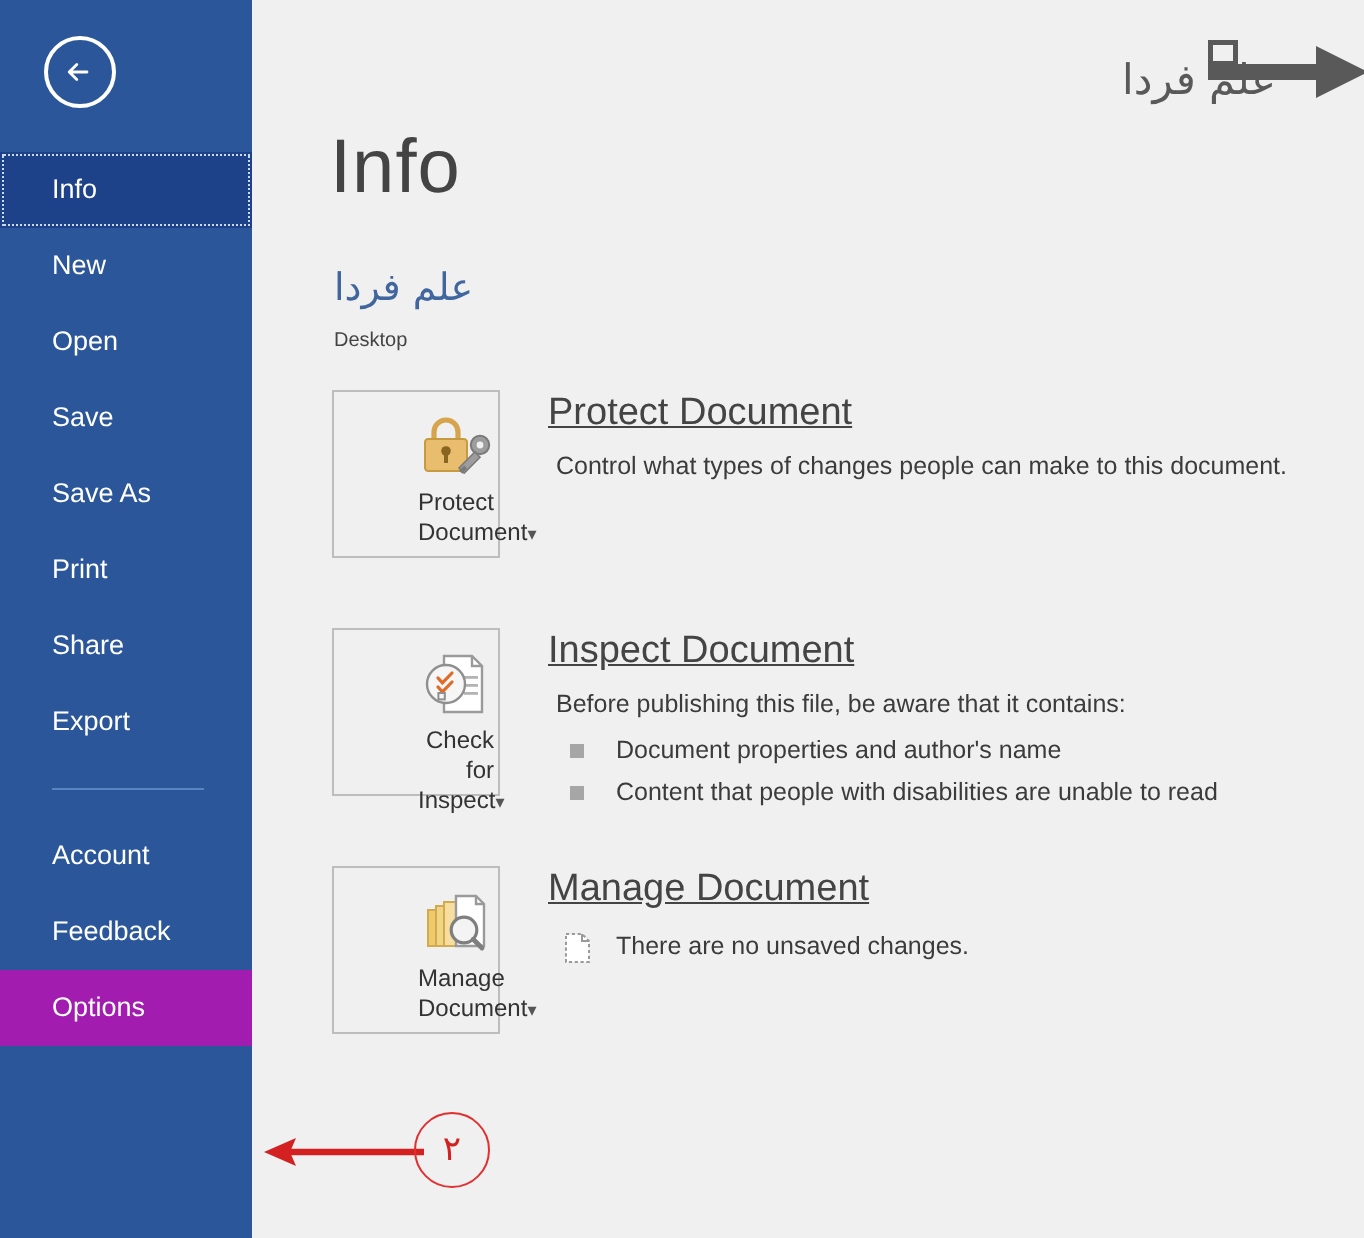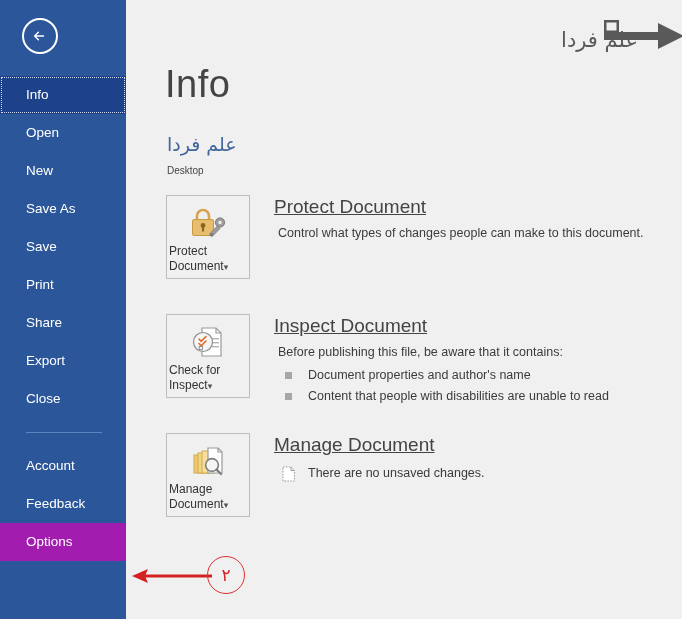--- a/index.html
+++ b/index.html
@@ -140,21 +140,22 @@
   .big-button {
     position: absolute;
     left: 0;
     top: 0;
     width: 84px;
     height: 84px;
     border: 1px solid #bdbdbd;
     background: #f0f0f0;
     box-sizing: border-box;
     cursor: pointer;
-    text-align: left;
+    text-align: right;
+    padding-left: 40px;
   }
   .big-button .bb-icon {
     height: 42px;
     margin-top: 6px;
     display: flex;
     align-items: center;
     justify-content: center;
   }
   .big-button .bb-label {
     font-size: 12px;
@@ -241,28 +242,27 @@
 <div id="sidebar">
 
   <div id="back-button">
     <svg width="18" height="18" viewBox="0 0 18 18">
       <path d="M12.5 9 H4.2 M7.4 5.2 L3.6 9 L7.4 12.8" stroke="#ffffff" stroke-width="1.4" fill="none" stroke-linecap="round" stroke-linejoin="round"></path>
     </svg>
   </div>
 
   <div class="nav-list">
     <div class="nav-item selected"><span>Info</span></div>
+    <div class="nav-item"><span>New</span></div>
     <div class="nav-item"><span>Open</span></div>
-    <div class="nav-item"><span>New</span></div>
+    <div class="nav-item"><span>Save</span></div>
     <div class="nav-item"><span>Save As</span></div>
-    <div class="nav-item"><span>Save</span></div>
     <div class="nav-item"><span>Print</span></div>
     <div class="nav-item"><span>Share</span></div>
     <div class="nav-item"><span>Export</span></div>
-    <div class="nav-item"><span>Close</span></div>
 
     <div class="nav-sep"></div>
 
     <div class="nav-item"><span>Account</span></div>
     <div class="nav-item"><span>Feedback</span></div>
     <div class="nav-item hovered"><span>Options</span></div>
   </div>
 </div>
 
 <div id="main">

